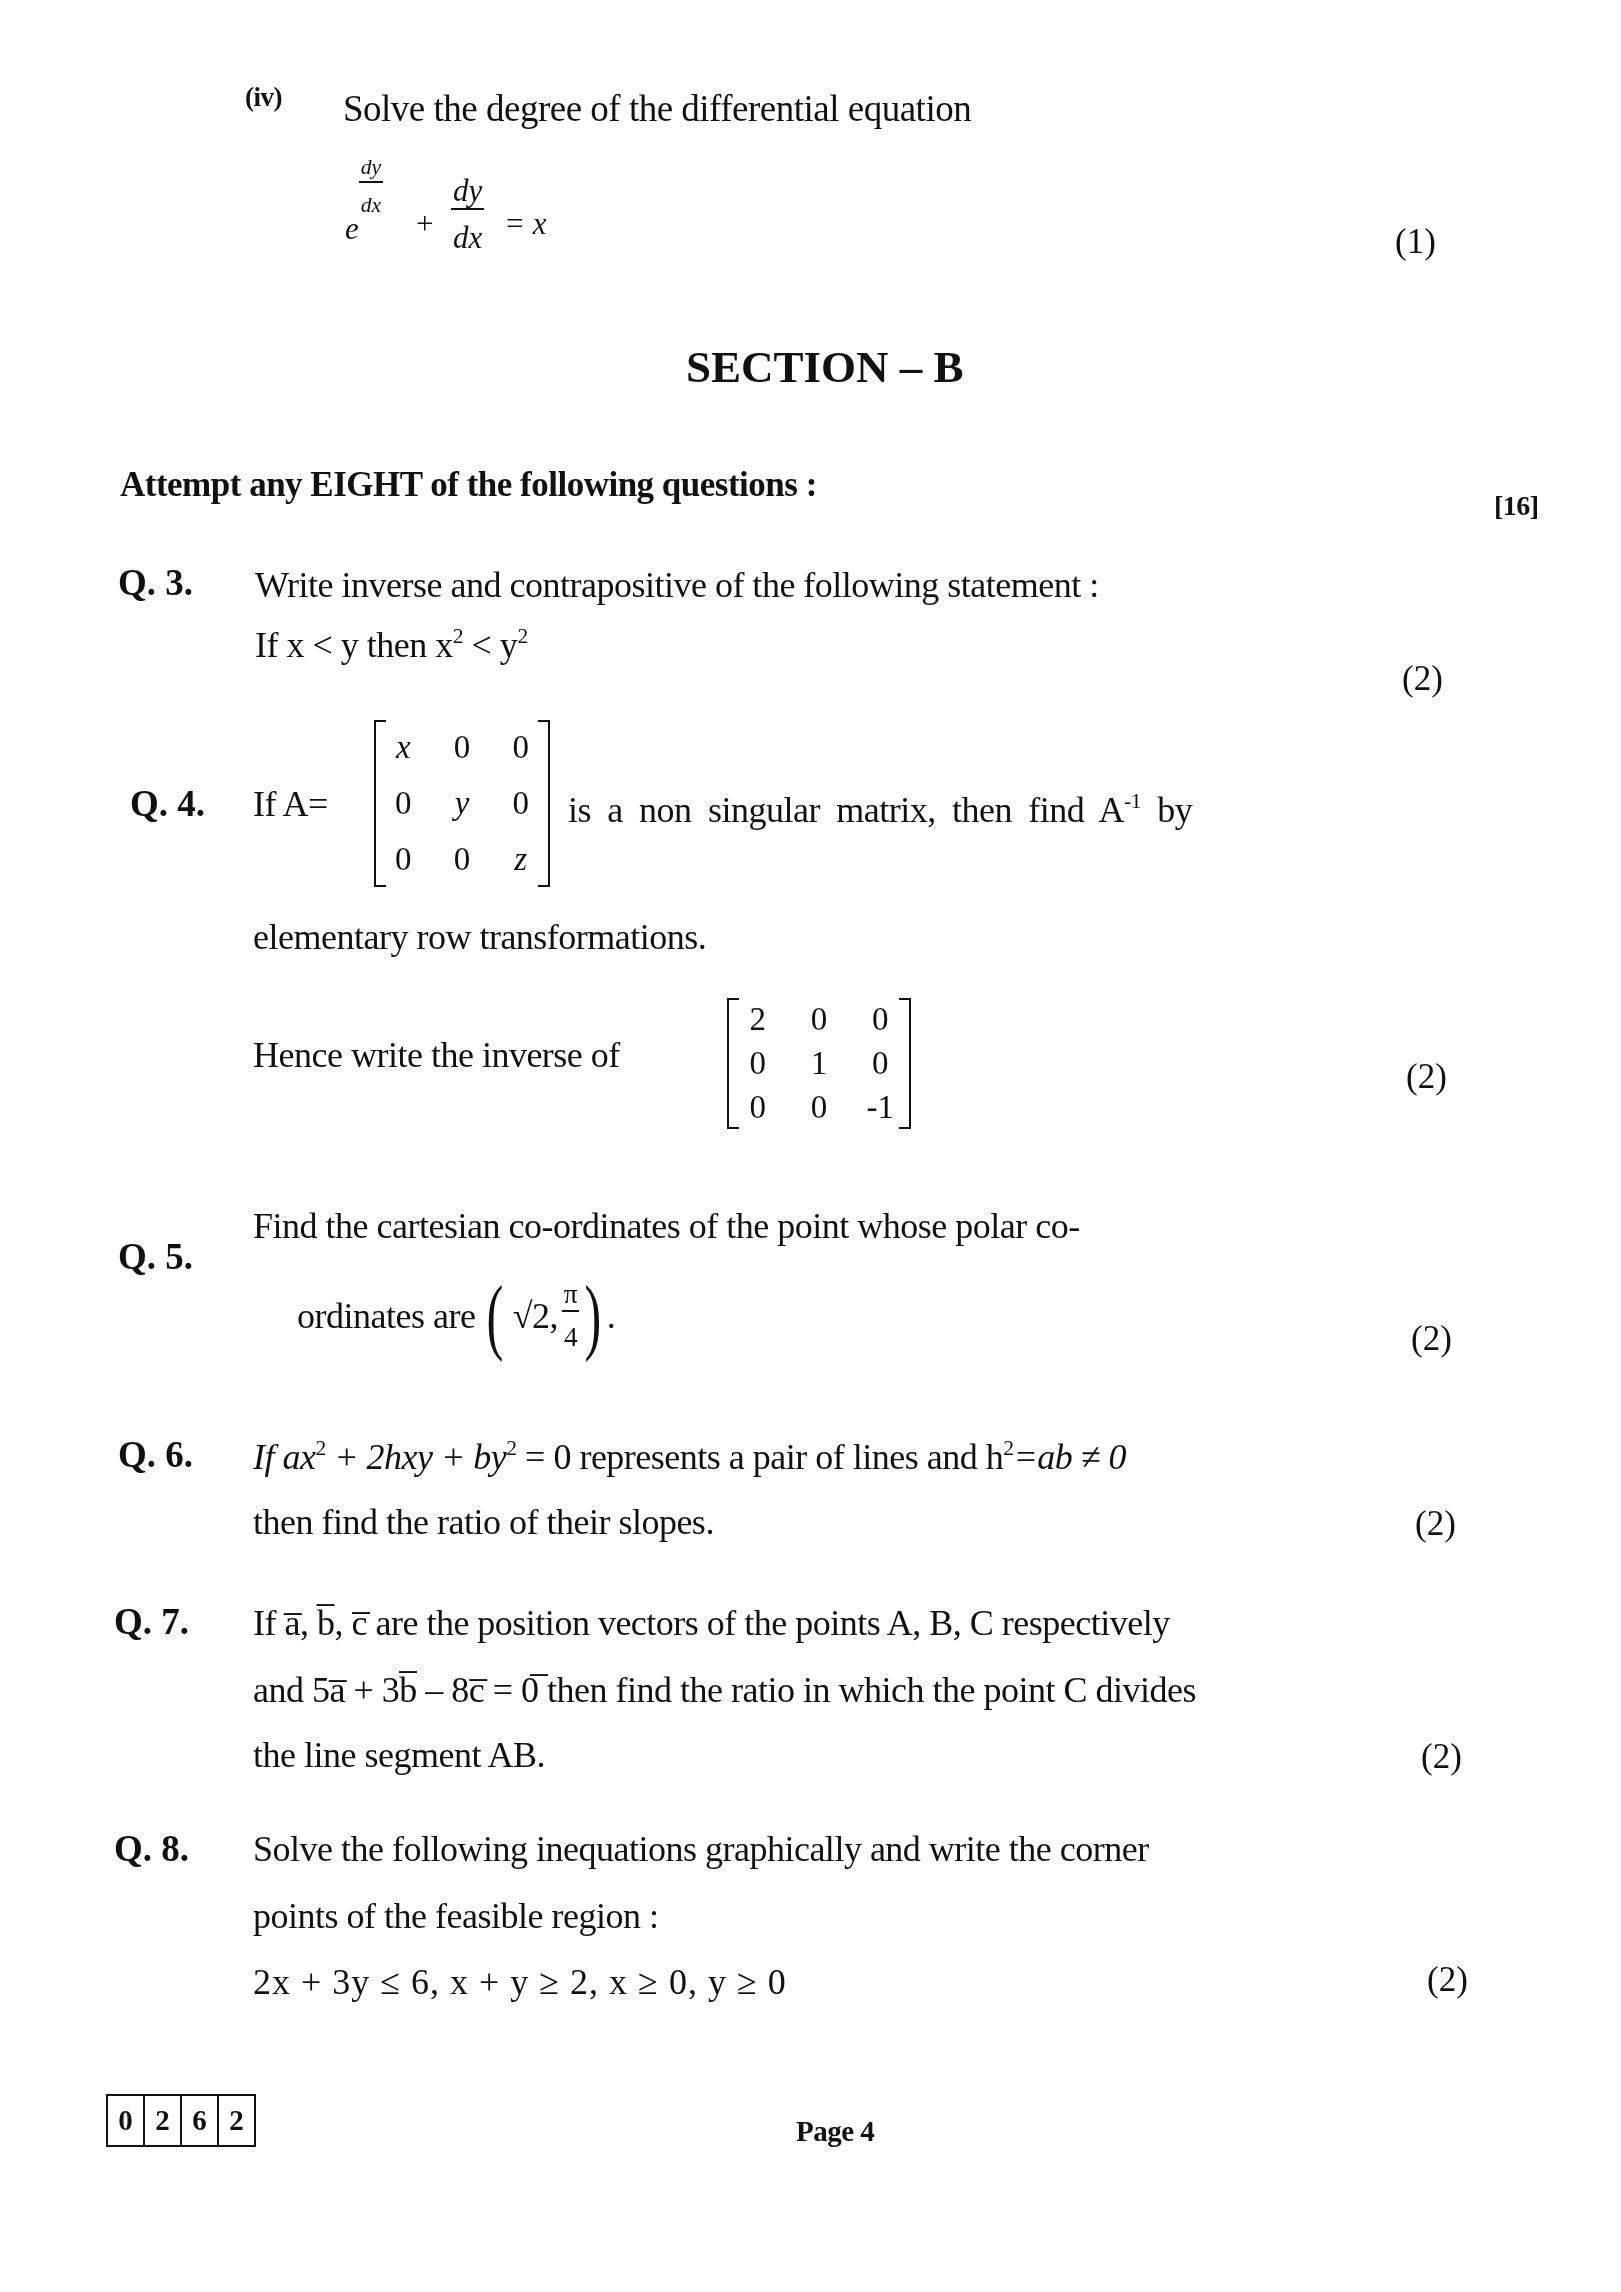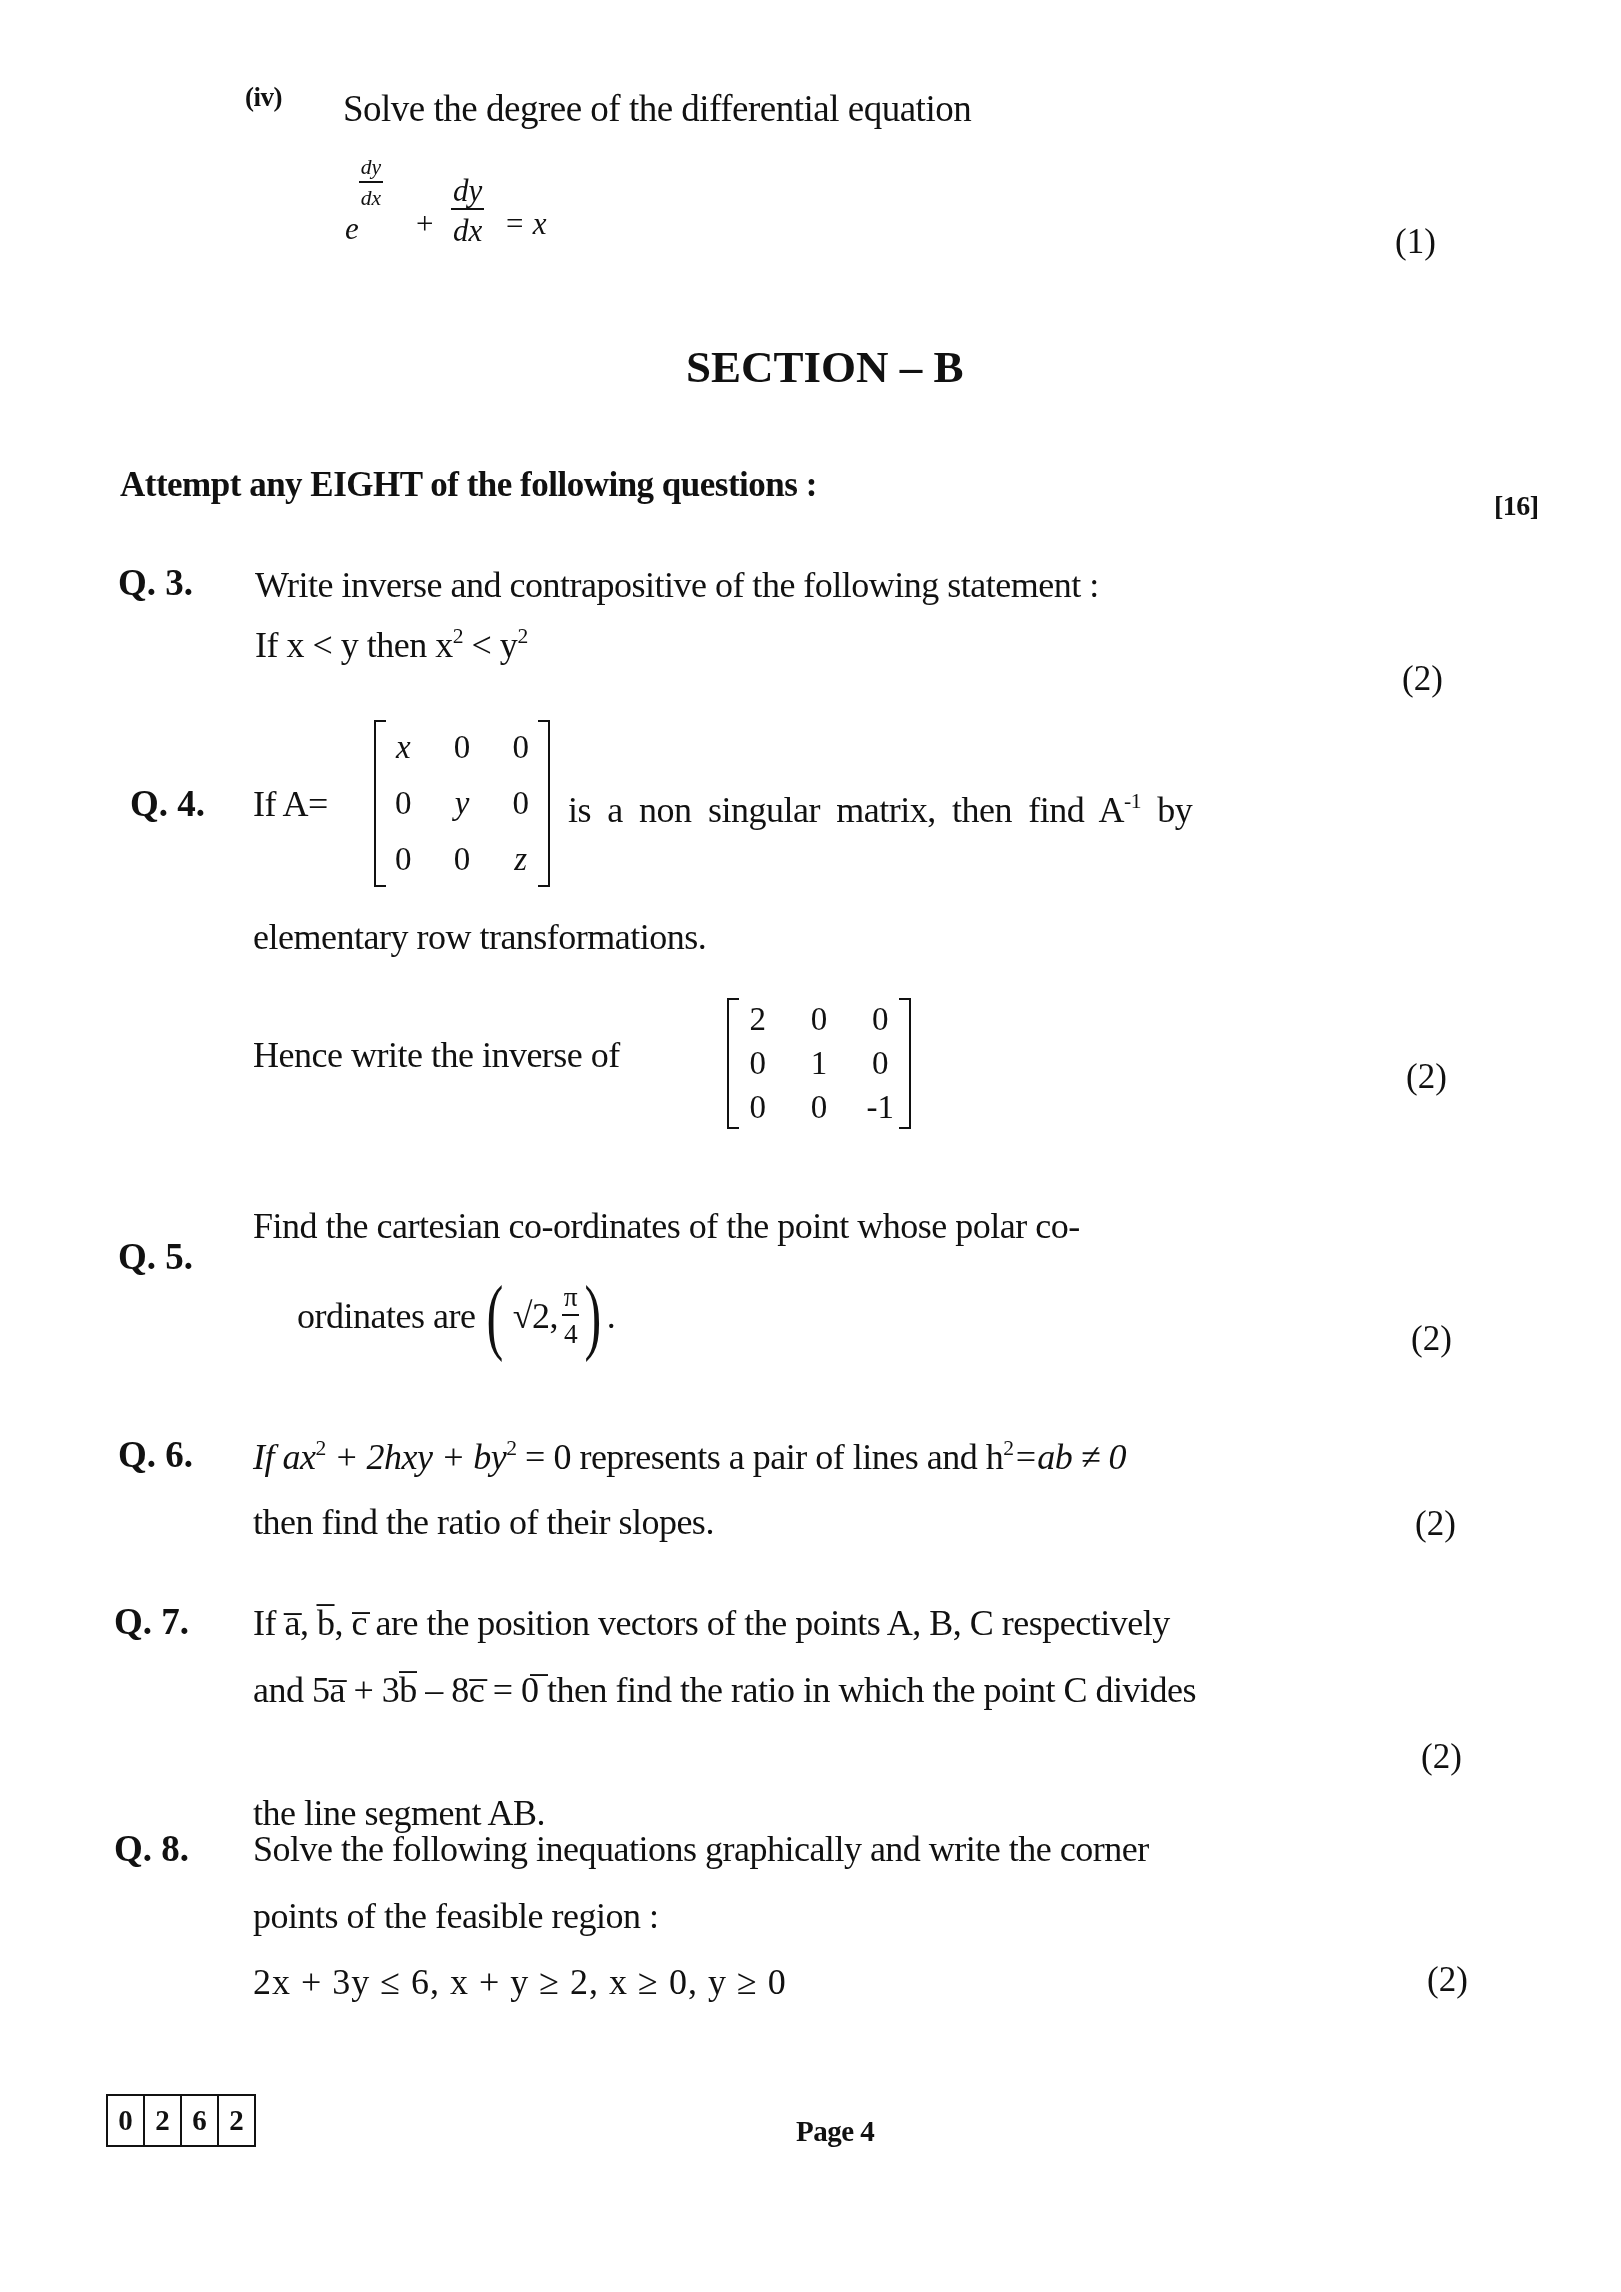--- a/index.html
+++ b/index.html
@@ -13,21 +13,21 @@
   .bold { font-weight: bold; }
   .qnum { font-size: 37px; font-weight: bold; }
   .mark { font-size: 35px; }
   .ital { font-style: italic; }
   sup { font-size: 21.6px; vertical-align: 13.7px; line-height: 0; }
   .heading { font-size: 45px; font-weight: bold; letter-spacing: 0px; }
 
   
   .frac { display: inline-flex; flex-direction: column; align-items: center; vertical-align: middle; }
   .frac .num { border-bottom: 2px solid #111; padding: 0 2px 2px; line-height: 1; }
-  .frac .den { padding-top: 5px; line-height: 1; }
+  .frac .den { padding-top: 12px; line-height: 1; }
 
   
   .matrix { position: absolute; display: grid; }
   .matrix .cell { text-align: center; font-size: 33px; line-height: 1; }
   .bracket-l, .bracket-r {
     position: absolute; top: 0; bottom: 0; width: 9.8px;
     border-top: 2.9px solid #111; border-bottom: 2.9px solid #111;
   }
   .bracket-l { left: 0; border-left: 2.9px solid #111; }
   .bracket-r { right: 0; border-right: 2.9px solid #111; }
@@ -129,21 +129,21 @@
 <div class="abs qnum" style="left:118px; top:1433px;">Q. 6.</div>
 <div class="abs txt" style="left:253px; top:1439px;">
   <span class="ital">If ax</span><sup>2</sup><span class="ital"> + 2hxy + by</span><sup>2</sup><span> = 0 represents a pair of lines and h</span><sup>2</sup><span class="ital">=ab ≠ 0</span>
 </div>
 <div class="abs txt" style="left:253px; top:1504px;">then find the ratio of their slopes.</div>
 <div class="abs mark" style="left:1415px; top:1504px;">(2)</div>
 
 <div class="abs qnum" style="left:114px; top:1600px;">Q. 7.</div>
 <div class="abs txt" style="left:253px; top:1605px;">If a̅, b̅, c̅  are the position vectors of the points A, B, C respectively</div>
 <div class="abs txt" style="left:253px; top:1672px;">and 5a̅ + 3b̅ – 8c̅ = 0̅ then find the ratio in which the point C divides</div>
-<div class="abs txt" style="left:253px; top:1795px;">the line segment AB.</div>
+<div class="abs txt" style="left:253px; top:1737px;">the line segment AB.</div>
 <div class="abs mark" style="left:1421px; top:1737px;">(2)</div>
 
 <div class="abs qnum" style="left:114px; top:1827px;">Q. 8.</div>
 <div class="abs txt" style="left:253px; top:1831px;">Solve the following inequations graphically and write the corner</div>
 <div class="abs txt" style="left:253px; top:1898px;">points of the feasible region :</div>
 <div class="abs txt" style="left:253px; top:1964px; letter-spacing:1px;">2x + 3y ≤ 6,  x + y ≥ 2, x ≥ 0, y ≥ 0</div>
 <div class="abs mark" style="left:1427px; top:1960px;">(2)</div>
 
 <div class="code-box" style="left:106px; top:2094px;">
   <span class="digit">0</span>

